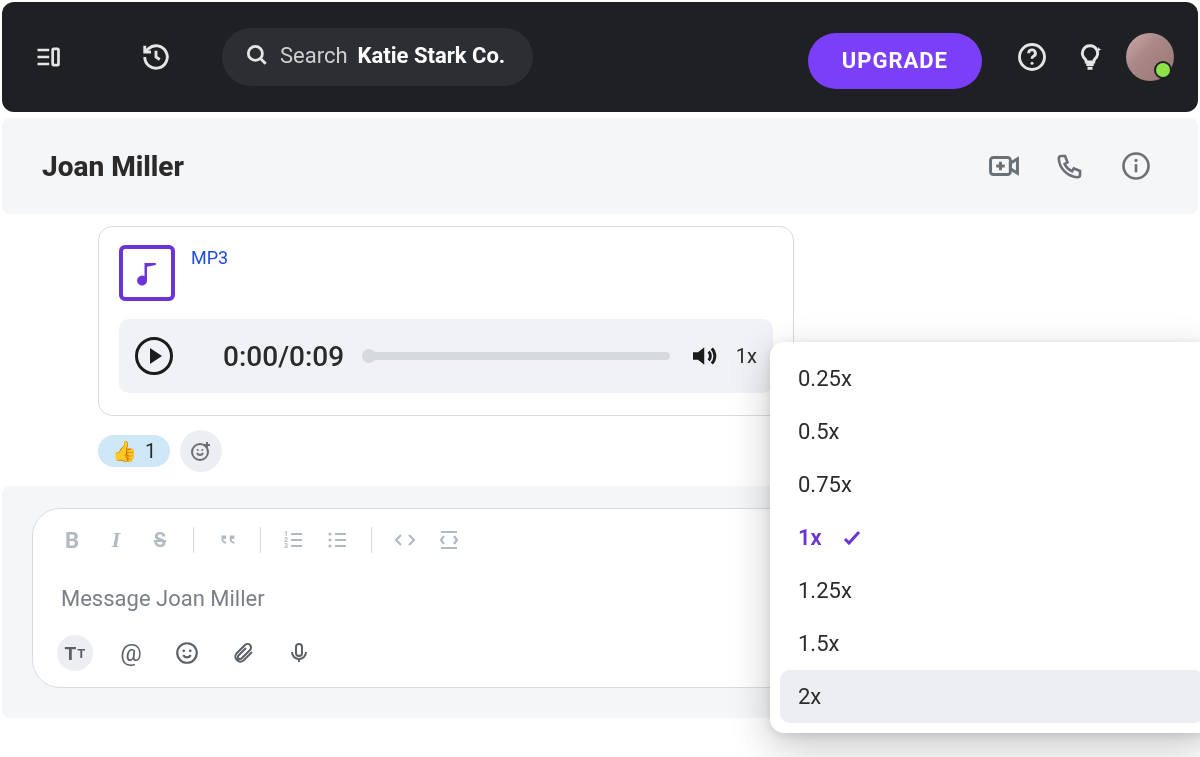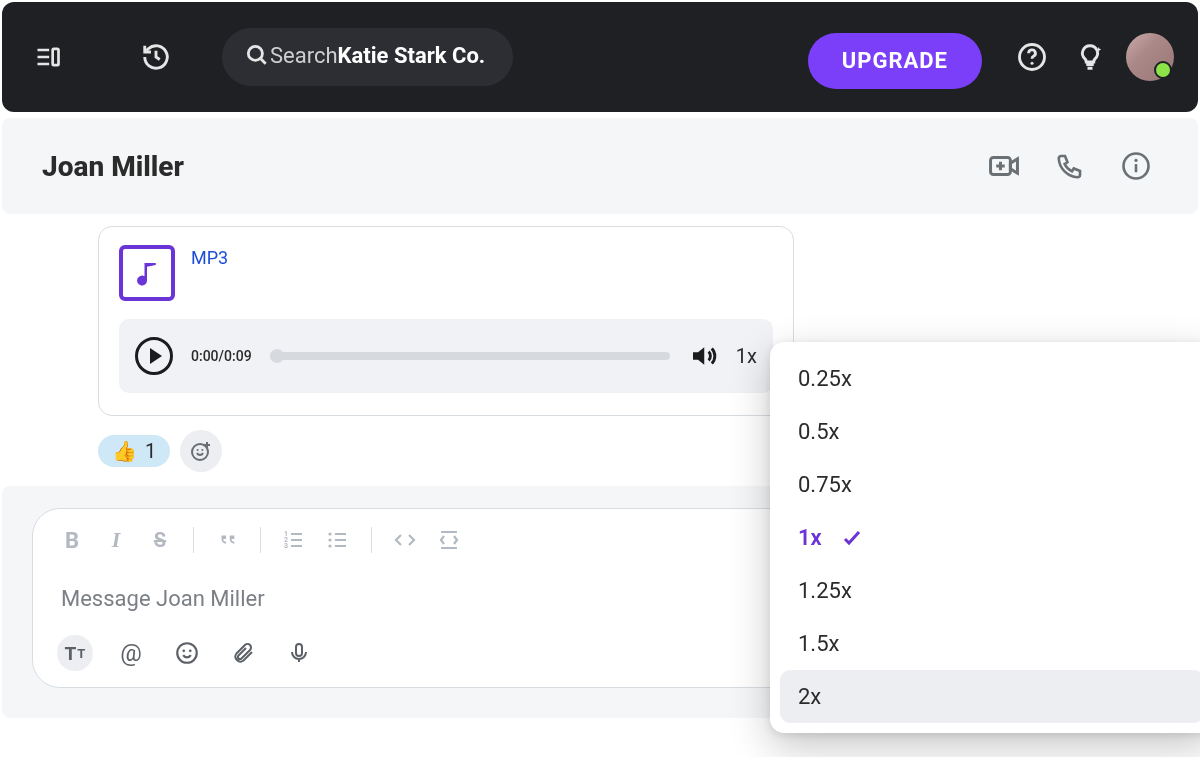--- a/index.html
+++ b/index.html
@@ -30,21 +30,21 @@
     border-radius: 8px;
   }
   .search-pill {
     display: flex;
     align-items: center;
     background: #2c2e33;
     color: #e5e5e5;
     border-radius: 32px;
     height: 58px;
     padding: 0 28px 4px 22px;
-    gap: 0;
+    gap: 10px;
     flex: 0 0 auto;
     margin-left: 4px;
   }
   .search-pill .placeholder { font-size: 22px; color: #cfcfcf; }
   .search-pill .context { font-size: 22px; font-weight: 700; color: #ffffff; }
   .topbar-spacer { flex: 1; }
   .upgrade-btn {
     background: #7b3ff9;
     color: #fff;
     font-weight: 700;
@@ -118,21 +118,21 @@
   }
   .player .play-btn {
     width:38px;height:38px;border:3px solid #1b1c1e;border-radius:50%;
     display:flex;align-items:center;justify-content:center;cursor:pointer;
   }
   .player .play-btn::after{
     content:"";display:block;width:0;height:0;
     border-left:12px solid #1b1c1e;border-top:8px solid transparent;border-bottom:8px solid transparent;
     margin-left:3px;
   }
-  .player .time { font-size:14px; font-weight:500; }
+  .player .time { font-size:28px; font-weight:500;margin-left:32px; }
   .player .track {
     flex:1;height:8px;background:#d6dadf;border-radius:4px;position:relative;
   }
   .player .track::before{
     content:"";position:absolute;left:0;top:-3px;width:14px;height:14px;border-radius:50%;
     background:#d6dadf;
   }
   .player .vol { cursor:pointer;color:#1b1c1e; }
   .player .speed-label { font-size:20px; cursor:pointer; }
 

